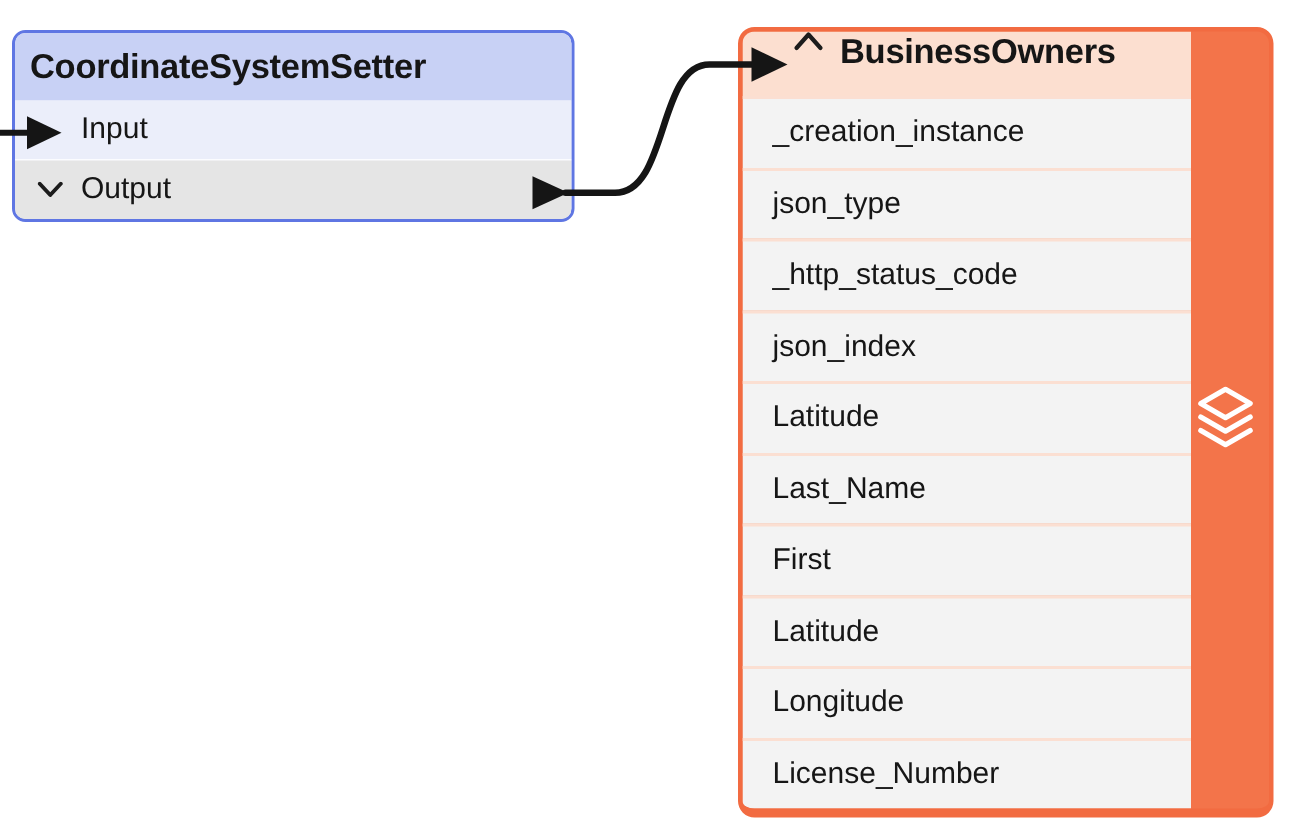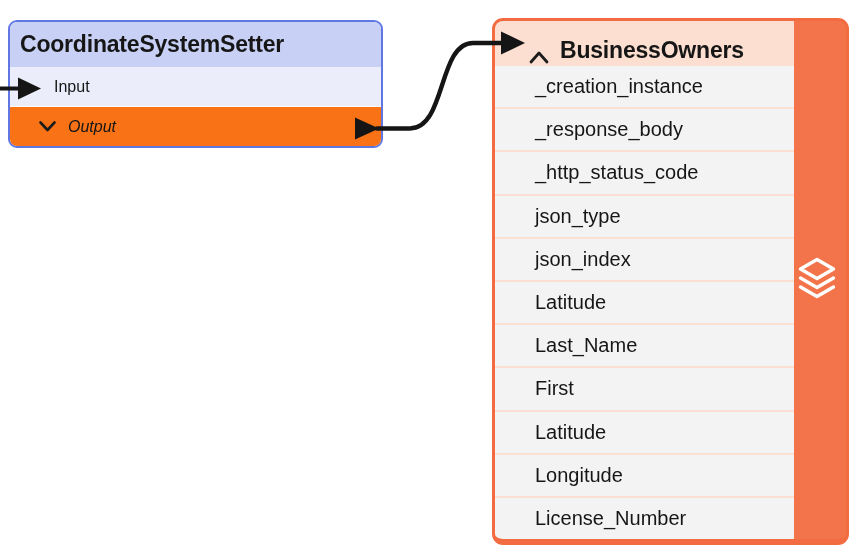--- a/index.html
+++ b/index.html
@@ -18,46 +18,46 @@
     box-sizing:border-box;
     border:2.5px solid #5f76e3;border-radius:9px;
     overflow:hidden;display:flex;flex-direction:column;
     background:#f3f4fc;
   }
   .node-left .hdr{
     height:45px;flex:0 0 auto;background:#c8d1f5;
     display:flex;align-items:center;padding-left:10px;
     font-size:23px;font-weight:700;letter-spacing:-0.2px;
   }
-  .port-row{flex:1 1 auto;display:flex;align-items:center;font-size:16px;}
+  .port-row{flex:1 1 auto;display:flex;align-items:center;font-size:20px;}
   .port-row.input{background:#ebeefa;padding-left:44px;}
-  .port-row.output{background:#f97316;border-top:1.5px solid #fbfcff;padding-left:25px;font-style:italic;}
+  .port-row.output{background:#e5e5e5;border-top:1.5px solid #fbfcff;padding-left:11px;}
   .port-row .chev{width:24px;display:flex;justify-content:center;margin-right:9px;flex:0 0 auto;}
 
   
   .node-right{
     position:absolute;left:492px;top:18px;width:357px;height:527px;
     box-sizing:border-box;
     border:3px solid #f26b41;border-bottom-width:6px;border-radius:11px;
     background:#f3744a;overflow:hidden;
   }
   .node-right .content{
     position:absolute;left:0;top:0;bottom:0;width:299px;
     display:flex;flex-direction:column;
   }
   .node-right .hdr{
     height:43px;flex:0 0 auto;background:#fcdfd0;
-    display:flex;align-items:flex-end;padding-left:34px;
+    display:flex;align-items:flex-start;padding-left:34px;
     font-size:23px;font-weight:700;letter-spacing:-0.2px;
   }
   .node-right .hdr .chev{margin-right:11px;display:flex;flex:0 0 auto;}
   .attr-rows{flex:1 1 auto;display:flex;flex-direction:column;}
   .attr-row{
     flex:1 1 auto;background:#f3f3f3;border-top:2px solid #fbdfd2;
-    display:flex;align-items:center;padding-left:40px;font-size:20px;
+    display:flex;align-items:center;padding-left:20px;font-size:20px;
     white-space:nowrap;
   }
   .band-icon{
     position:absolute;left:302px;top:236px;width:40px;height:46px;
   }
 
   
   .wires{position:absolute;inset:0;width:861px;height:550px;pointer-events:none;z-index:10;}
 </style>
 </head>
@@ -87,23 +87,22 @@
       <div class="hdr">
         <span class="chev">
           <svg width="20" height="13" viewBox="0 0 20 13">
             <polyline points="2,11 10,2 18,11" fill="none" stroke="#1c1c1c" stroke-width="2.8" stroke-linecap="round" stroke-linejoin="round"></polyline>
           </svg>
         </span>
         <span>BusinessOwners</span>
       </div>
       <div class="attr-rows">
           <div class="attr-row">_creation_instance</div>
-          <div class="attr-row">_response_body</div>
+          <div class="attr-row">json_type</div>
           <div class="attr-row">_http_status_code</div>
-          <div class="attr-row">json_type</div>
           <div class="attr-row">json_index</div>
           <div class="attr-row">Latitude</div>
           <div class="attr-row">Last_Name</div>
           <div class="attr-row">First</div>
           <div class="attr-row">Latitude</div>
           <div class="attr-row">Longitude</div>
           <div class="attr-row">License_Number</div>
         </div>
     </div>
     <div class="band-icon">

